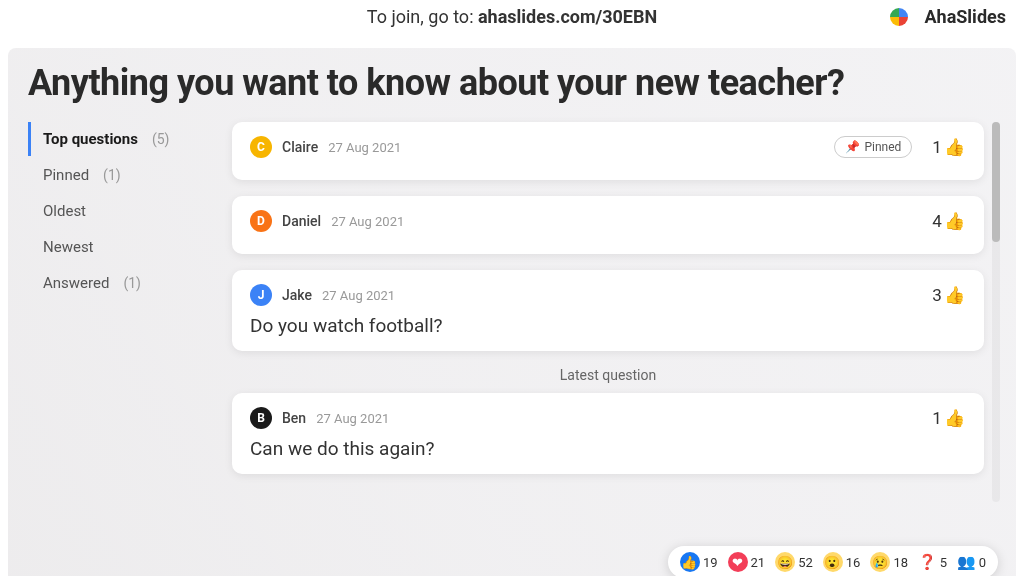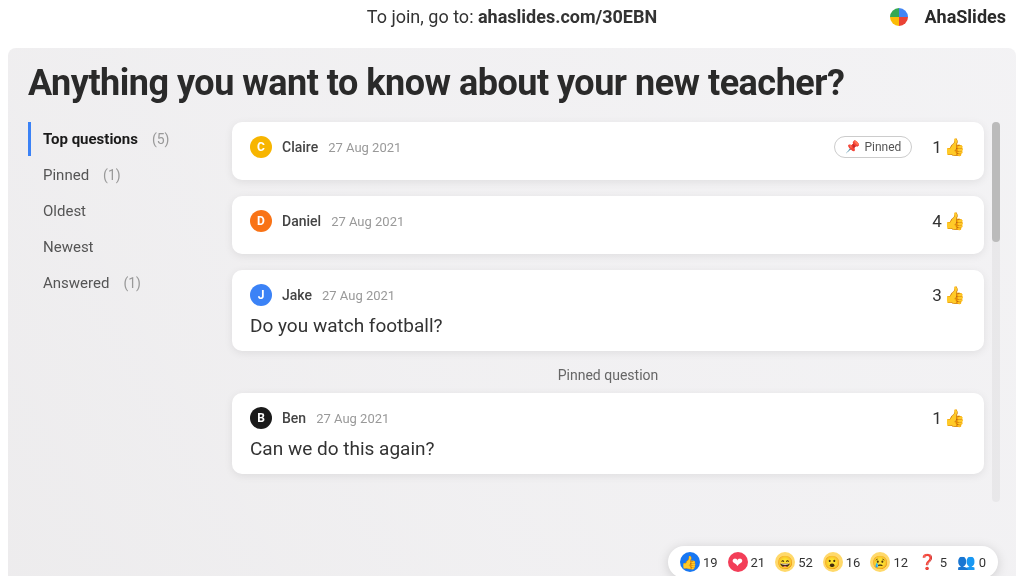--- a/index.html
+++ b/index.html
@@ -119,21 +119,21 @@
               <span class="date">27 Aug 2021</span>
               <div class="spacer"></div>
               <div class="likes">
                 <span>3</span>
                 <span>👍</span>
               </div>
             </div>
             <div class="qtext">Do you watch football?</div>
           </div>
         </div>
-      <div class="latest-label">Pinned question</div>
+      <div class="latest-label">Latest question</div>
       <div id="latestcard">
           <div class="card">
             <div class="card-head">
               <div class="avatar" style="background:#1a1a1a">B</div>
               <span class="author">Ben</span>
               <span class="date">27 Aug 2021</span>
               <div class="spacer"></div>
               <div class="likes">
                 <span>1</span>
                 <span>👍</span>
@@ -161,21 +161,21 @@
     <div class="react">
         <span class="emoji e-haha">😄</span>
         <span>52</span>
       </div>
     <div class="react">
         <span class="emoji e-wow">😮</span>
         <span>16</span>
       </div>
     <div class="react">
         <span class="emoji e-sad">😢</span>
-        <span>12</span>
+        <span>18</span>
       </div>
     <div class="react">
         <span class="people-icon">❓</span>
         <span>5</span>
       </div>
     <div class="react">
         <span class="people-icon">👥</span>
         <span>0</span>
       </div>
   </div>

